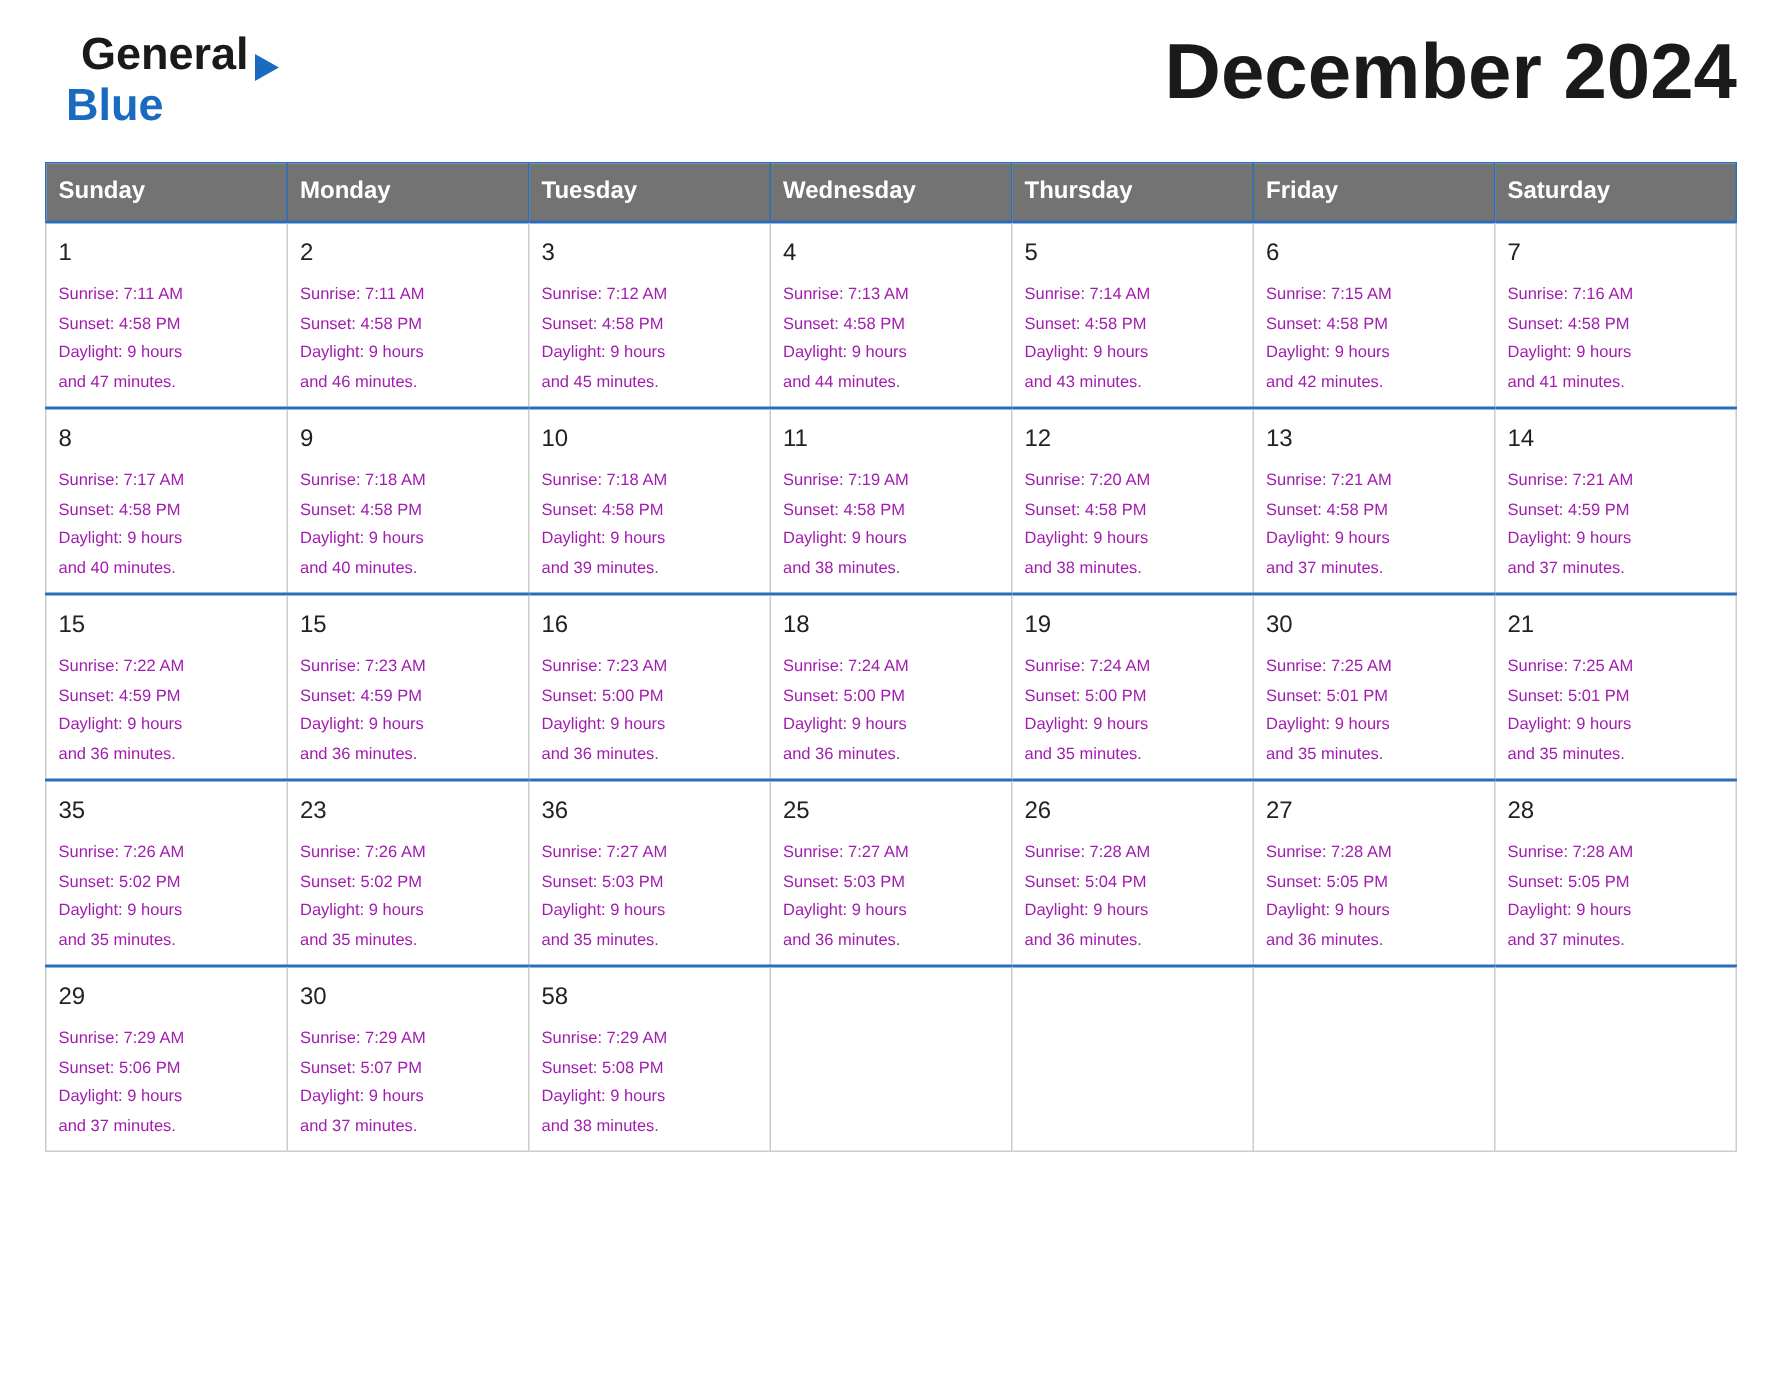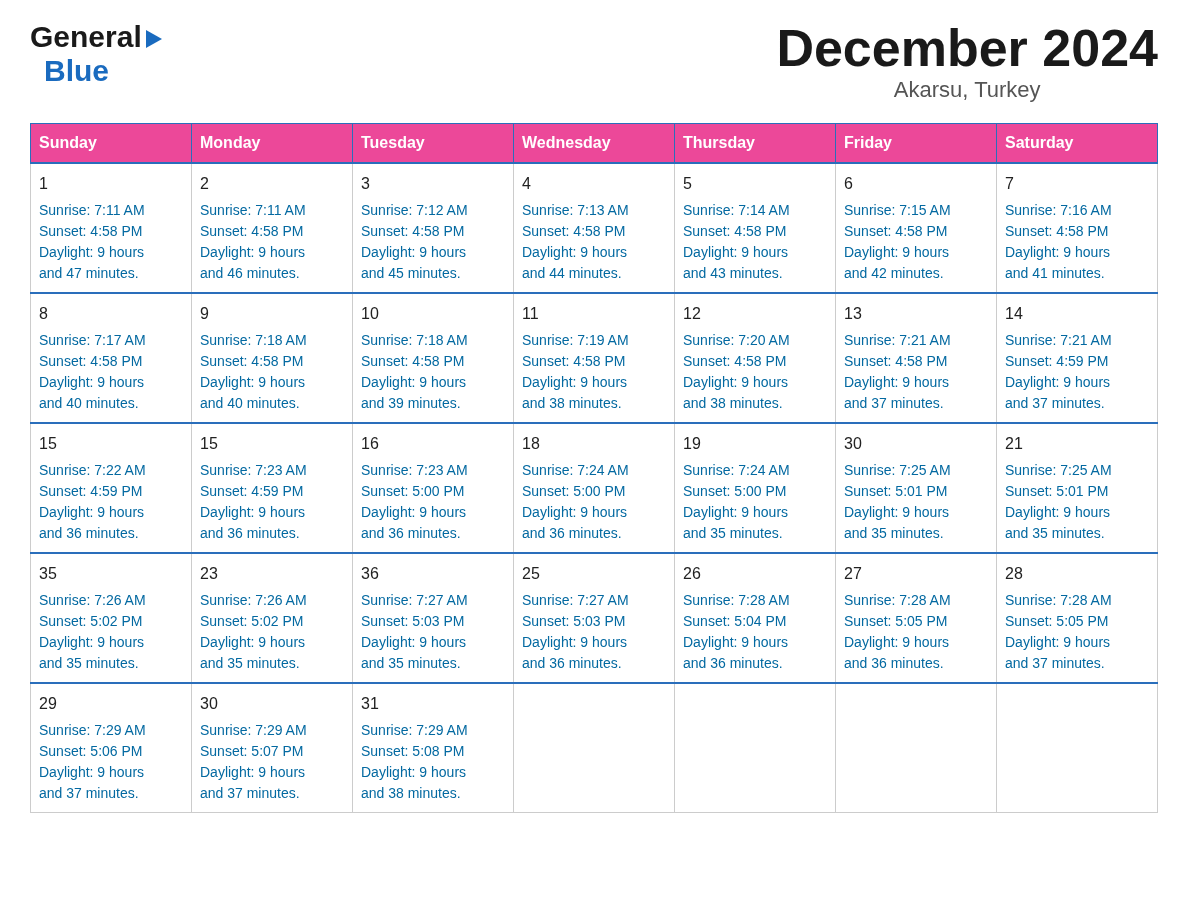--- a/index.html
+++ b/index.html
@@ -14,38 +14,38 @@
       justify-content: space-between;
       align-items: flex-start;
       margin-bottom: 20px;
     }
     .logo {
       display: flex;
       flex-direction: column;
       align-items: flex-start;
     }
     .title-section {
-      text-align: center;
+      text-align: left;
     }
     .month-title {
       font-size: 52px;
       font-weight: bold;
       color: #1a1a1a;
       line-height: 1.1;
     }
     .location {
       font-size: 22px;
       color: #555;
     }
     .calendar {
       width: 100%;
       border-collapse: collapse;
     }
     .calendar th {
-      background-color: #ec4899;
+      background-color: #737373;
       color: #fff;
       font-size: 16px;
       font-weight: bold;
       padding: 10px 8px;
       text-align: left;
       border: 1px solid #2a6ebb;
     }
     .calendar td {
       vertical-align: top;
       padding: 8px;
@@ -57,55 +57,55 @@
       min-height: 110px;
     }
     .calendar td .day-num {
       font-size: 16px;
       font-weight: normal;
       color: #222;
       display: block;
       margin-bottom: 4px;
     }
     .calendar td .day-info {
-      color: #0369a1;
-      font-size: 14px;
+      color: #a21caf;
+      font-size: 11px;
     }
     .calendar tr td {
       border-bottom: none;
     }
     .calendar tbody tr:last-child td {
       border-bottom: 1px solid #ccc;
     }
     .empty {
       background: #fff;
     }
     
     .logo-line1 {
       display: flex;
-      align-items: center;
+      align-items: flex-end;
       font-size: 30px;
       font-weight: bold;
       color: #1a1a1a;
+      margin-left: 24px;
     }
   </style>
 </head>
 <body>
 
 <div class="header">
   <div class="logo">
     <div class="logo-line1">
       <span style="color:#1a1a1a;font-size:30px;font-weight:bold;">General</span>
         <span style="display:inline-block;width:0;height:0;border-top:9px solid transparent;border-bottom:9px solid transparent;border-left:16px solid #1a6bbf;margin-left:4px;margin-top:3px;"></span>
     </div>
     <div style="color:#1a6bbf;font-size:30px;font-weight:bold;margin-left:14px;">Blue</div>
   </div>
   <div class="title-section">
     <div class="month-title">December 2024</div>
-    <div class="location">Akarsu, Turkey</div>
   </div>
 </div>
 
 <table class="calendar">
   <thead>
     <tr id="days-header">
     <th>Sunday</th>
         <th>Monday</th>
         <th>Tuesday</th>
         <th>Wednesday</th>
@@ -147,20 +147,20 @@
         <td><span class="day-num">23</span><span class="day-info">Sunrise: 7:26 AM<br>Sunset: 5:02 PM<br>Daylight: 9 hours<br>and 35 minutes.</span></td>
         <td><span class="day-num">36</span><span class="day-info">Sunrise: 7:27 AM<br>Sunset: 5:03 PM<br>Daylight: 9 hours<br>and 35 minutes.</span></td>
         <td><span class="day-num">25</span><span class="day-info">Sunrise: 7:27 AM<br>Sunset: 5:03 PM<br>Daylight: 9 hours<br>and 36 minutes.</span></td>
         <td><span class="day-num">26</span><span class="day-info">Sunrise: 7:28 AM<br>Sunset: 5:04 PM<br>Daylight: 9 hours<br>and 36 minutes.</span></td>
         <td><span class="day-num">27</span><span class="day-info">Sunrise: 7:28 AM<br>Sunset: 5:05 PM<br>Daylight: 9 hours<br>and 36 minutes.</span></td>
         <td><span class="day-num">28</span><span class="day-info">Sunrise: 7:28 AM<br>Sunset: 5:05 PM<br>Daylight: 9 hours<br>and 37 minutes.</span></td>
       </tr>
       <tr>
         <td><span class="day-num">29</span><span class="day-info">Sunrise: 7:29 AM<br>Sunset: 5:06 PM<br>Daylight: 9 hours<br>and 37 minutes.</span></td>
         <td><span class="day-num">30</span><span class="day-info">Sunrise: 7:29 AM<br>Sunset: 5:07 PM<br>Daylight: 9 hours<br>and 37 minutes.</span></td>
-        <td><span class="day-num">31</span><span class="day-info">Sunrise: 7:29 AM<br>Sunset: 5:08 PM<br>Daylight: 9 hours<br>and 38 minutes.</span></td>
+        <td><span class="day-num">58</span><span class="day-info">Sunrise: 7:29 AM<br>Sunset: 5:08 PM<br>Daylight: 9 hours<br>and 38 minutes.</span></td>
         <td class="empty" style="border-top: 2px solid rgb(42, 110, 187);"></td>
         <td class="empty" style="border-top: 2px solid rgb(42, 110, 187);"></td>
         <td class="empty" style="border-top: 2px solid rgb(42, 110, 187);"></td>
         <td class="empty" style="border-top: 2px solid rgb(42, 110, 187);"></td>
       </tr>
     </tbody>
 </table>
 
 </body></html>

